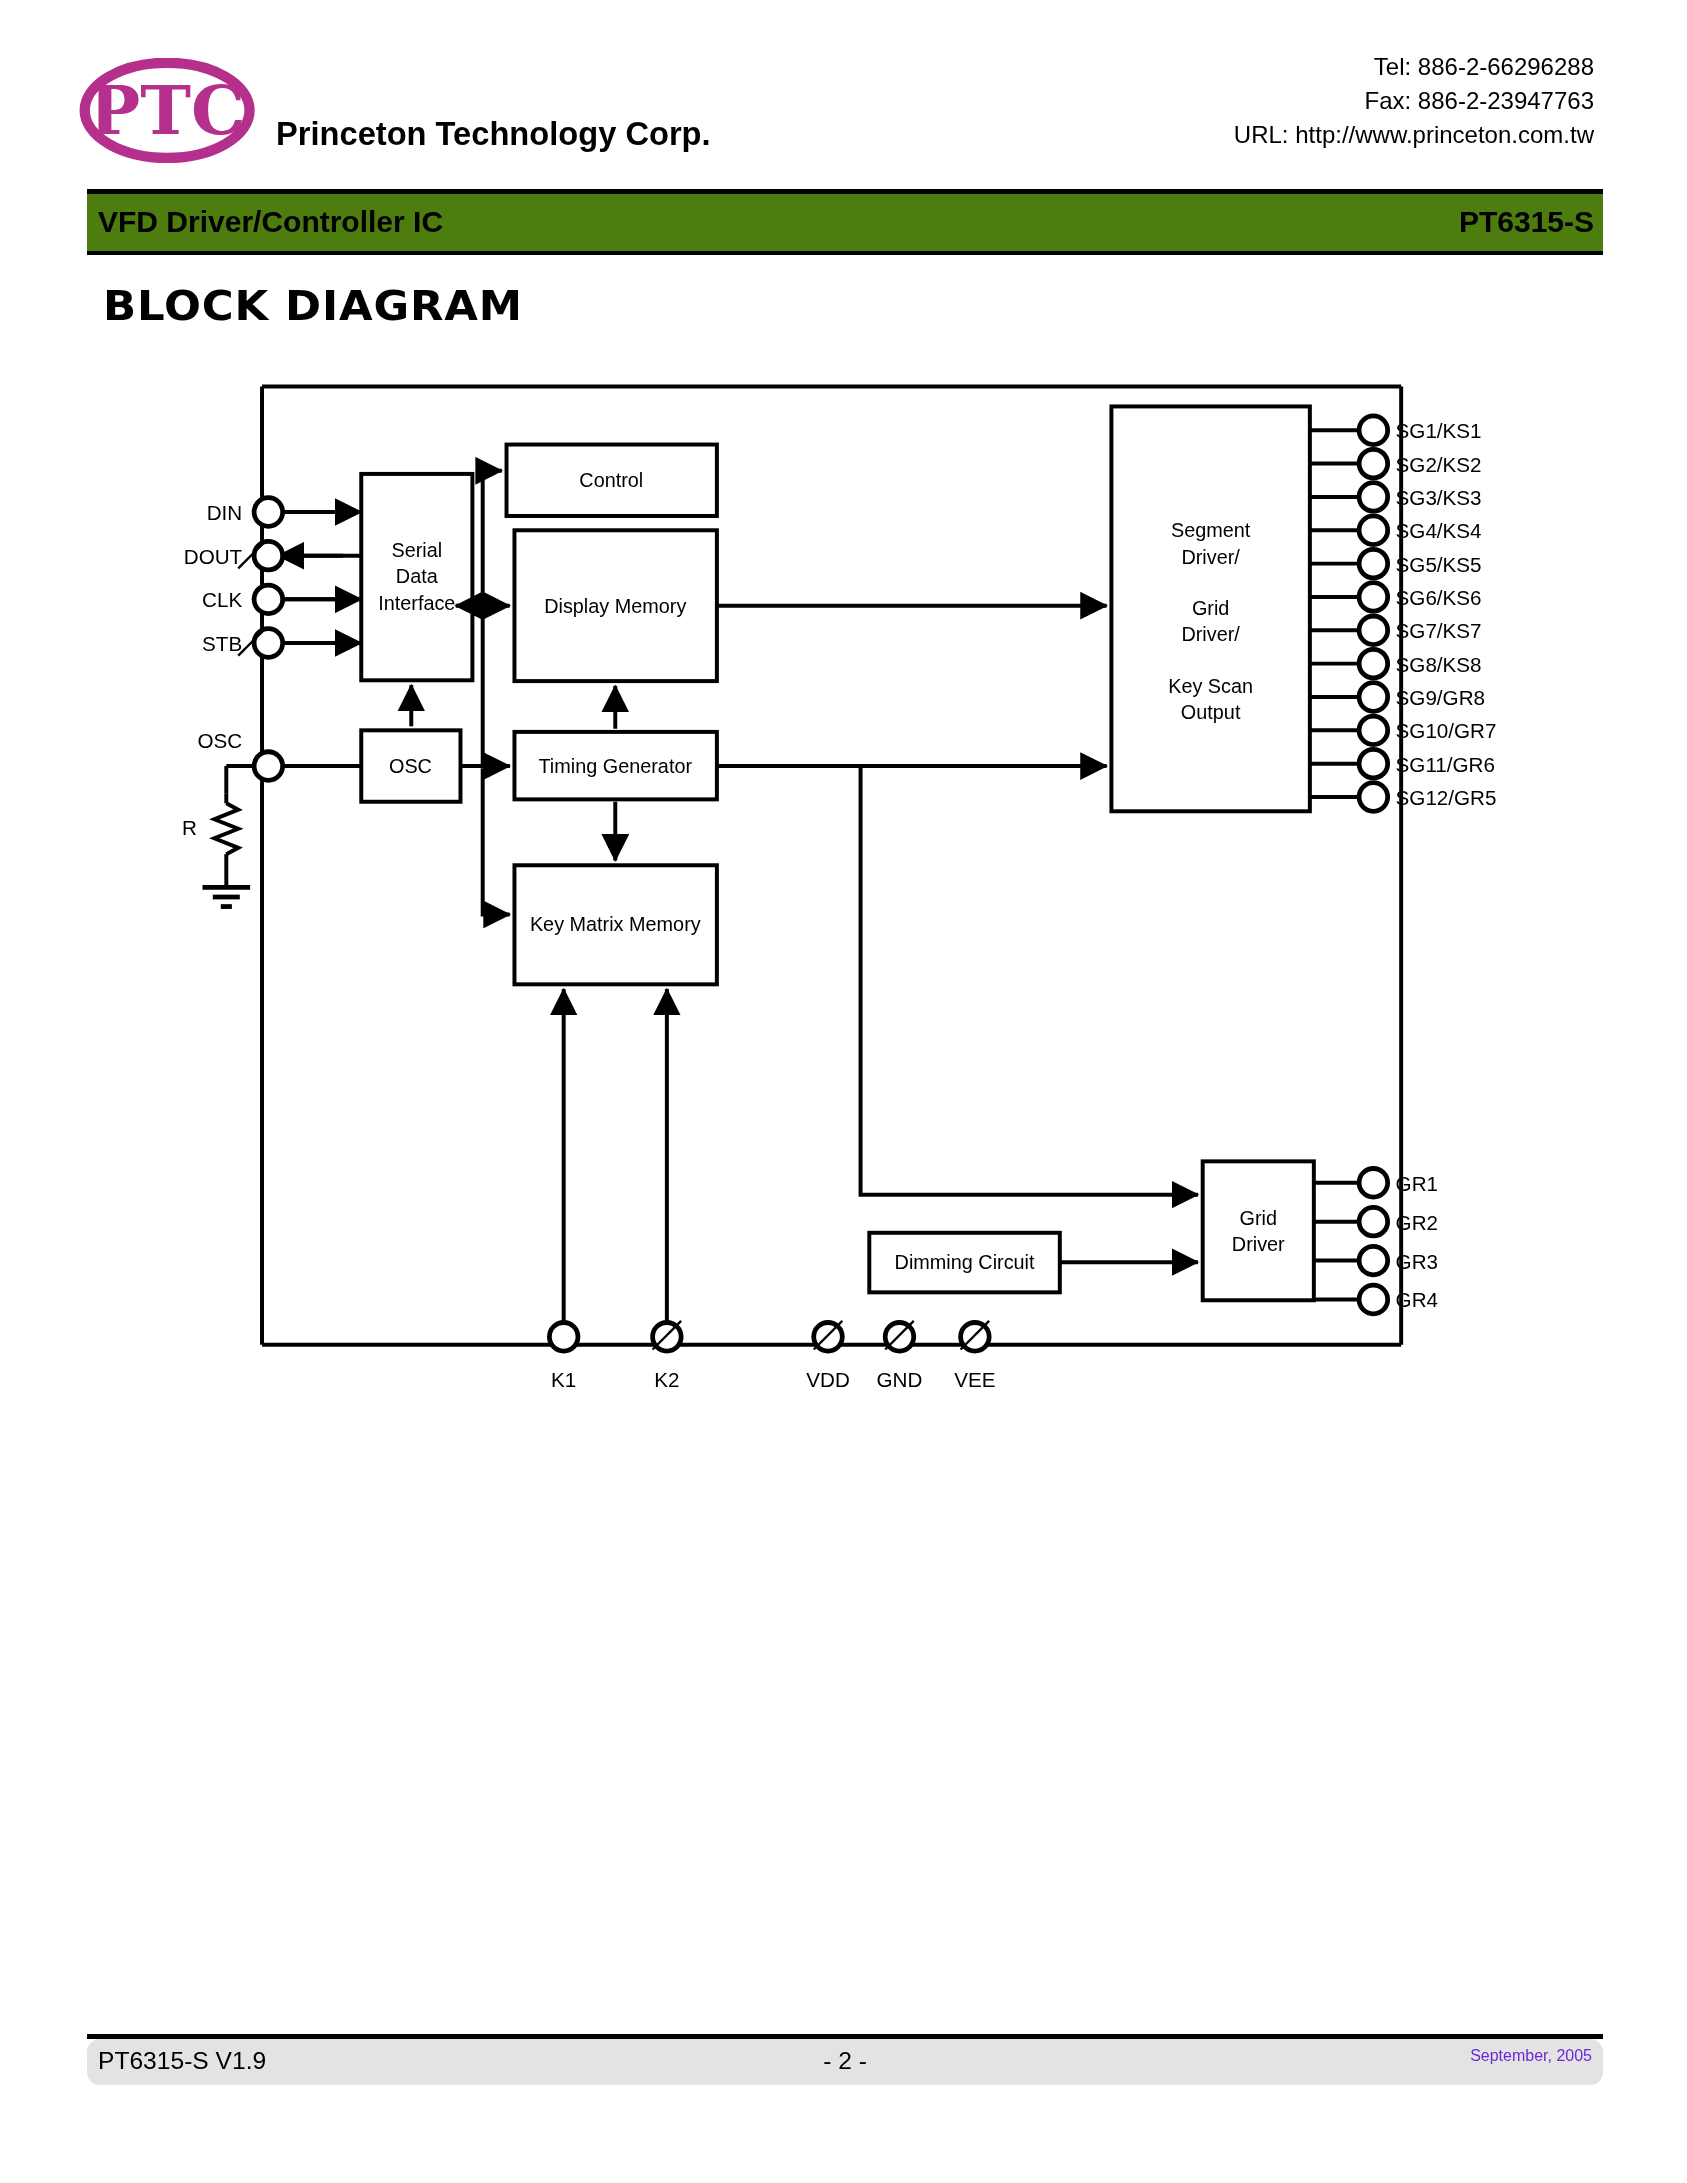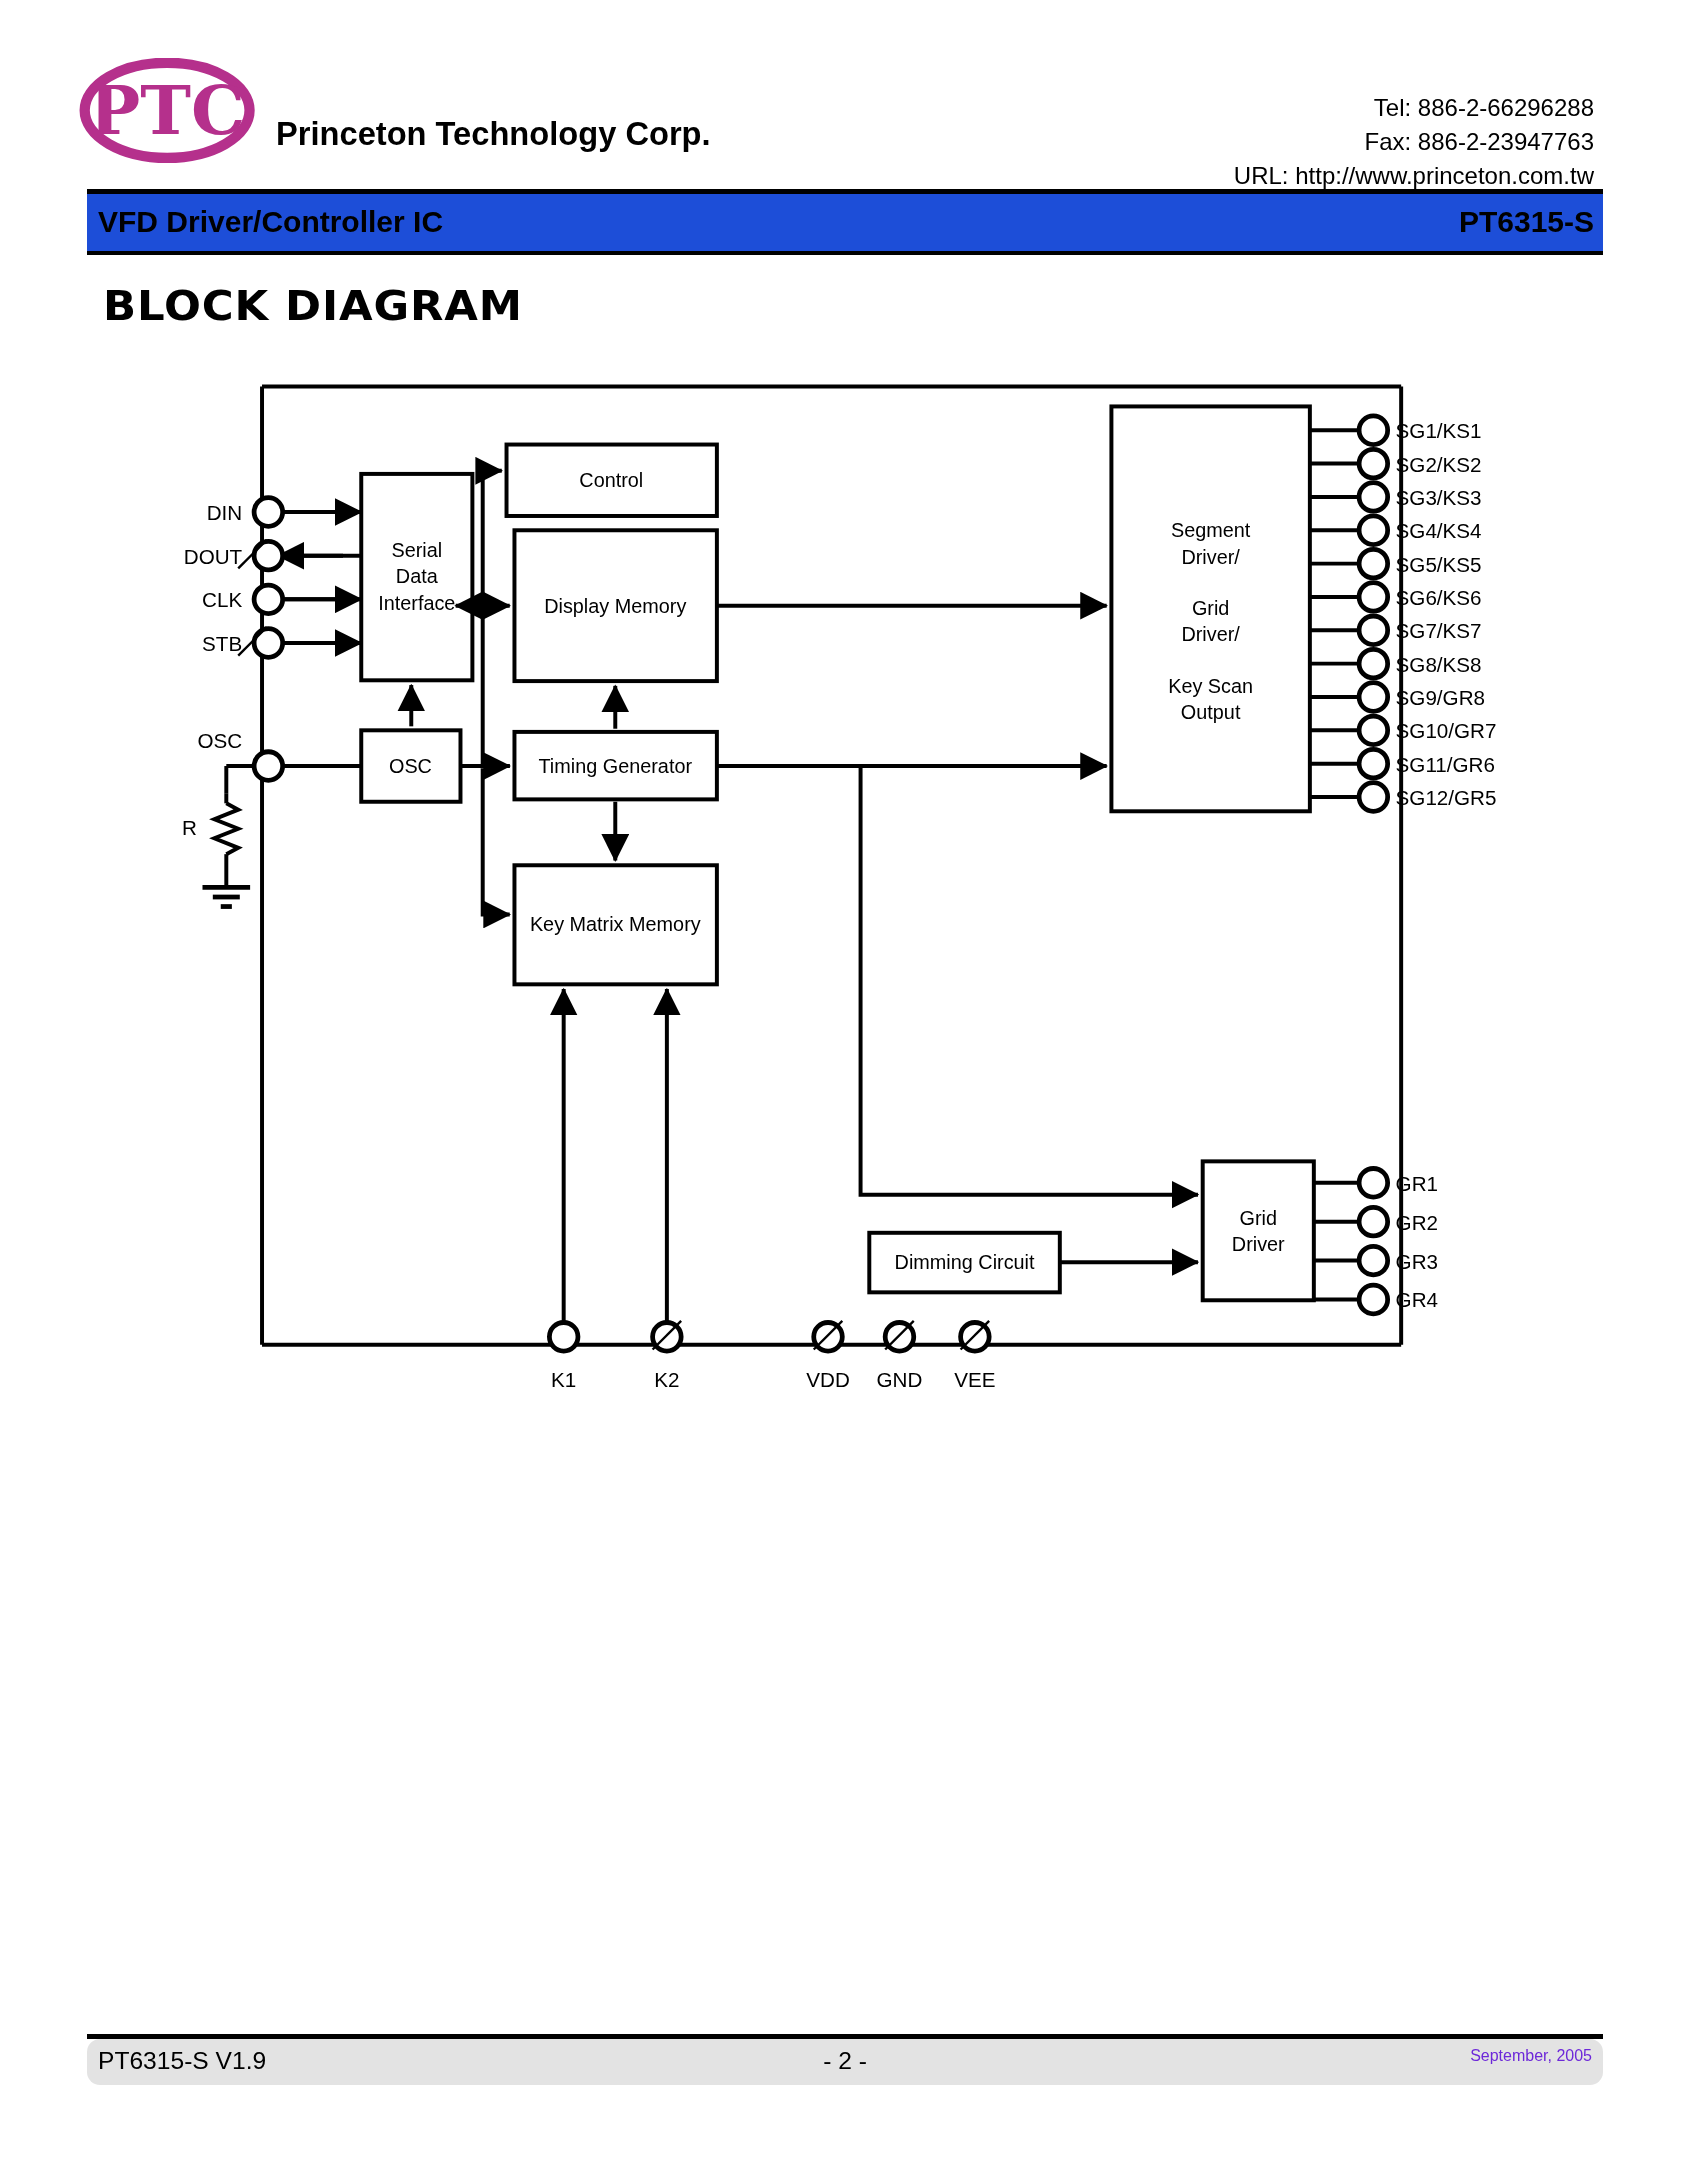--- a/index.html
+++ b/index.html
@@ -59,40 +59,39 @@
   .contact {
     position: absolute;
     right: 0px;
     top: 6.4px;
     text-align: right;
     font-family: "Liberation Sans", sans-serif;
     font-size: 24px;
     line-height: 34px;
     color: #000;
     white-space: nowrap;
-    margin-top: 41px;
   }
 
   .hdr-rule {
     position: absolute;
     left: 87px;
     top: 189px;
     width: 1516px;
     height: 4.8px;
     background: #000;
   }
 
   
   .titlebar {
     position: absolute;
     left: 87px;
     top: 194px;
     width: 1516px;
     height: 57px;
-    background: #1d4ed8;
+    background: #4d7c0f;
     border-bottom: 4.8px solid #000;
   }
   .titlebar .left {
     position: absolute;
     left: 11px;
     top: 11px;
     font-size: 30px;
     font-weight: 700;
     color: #000;
     white-space: nowrap;

